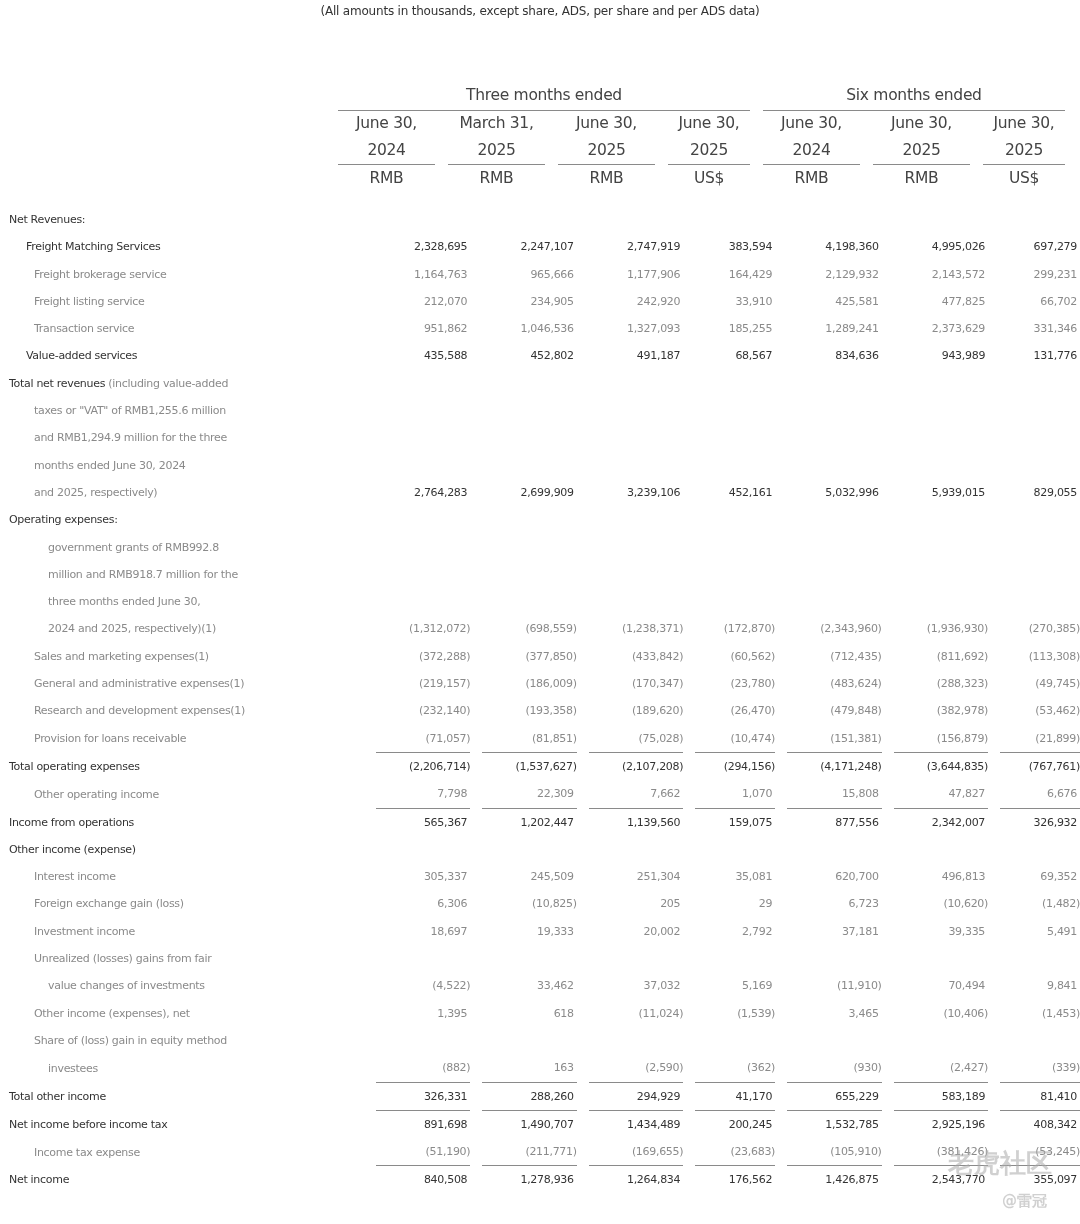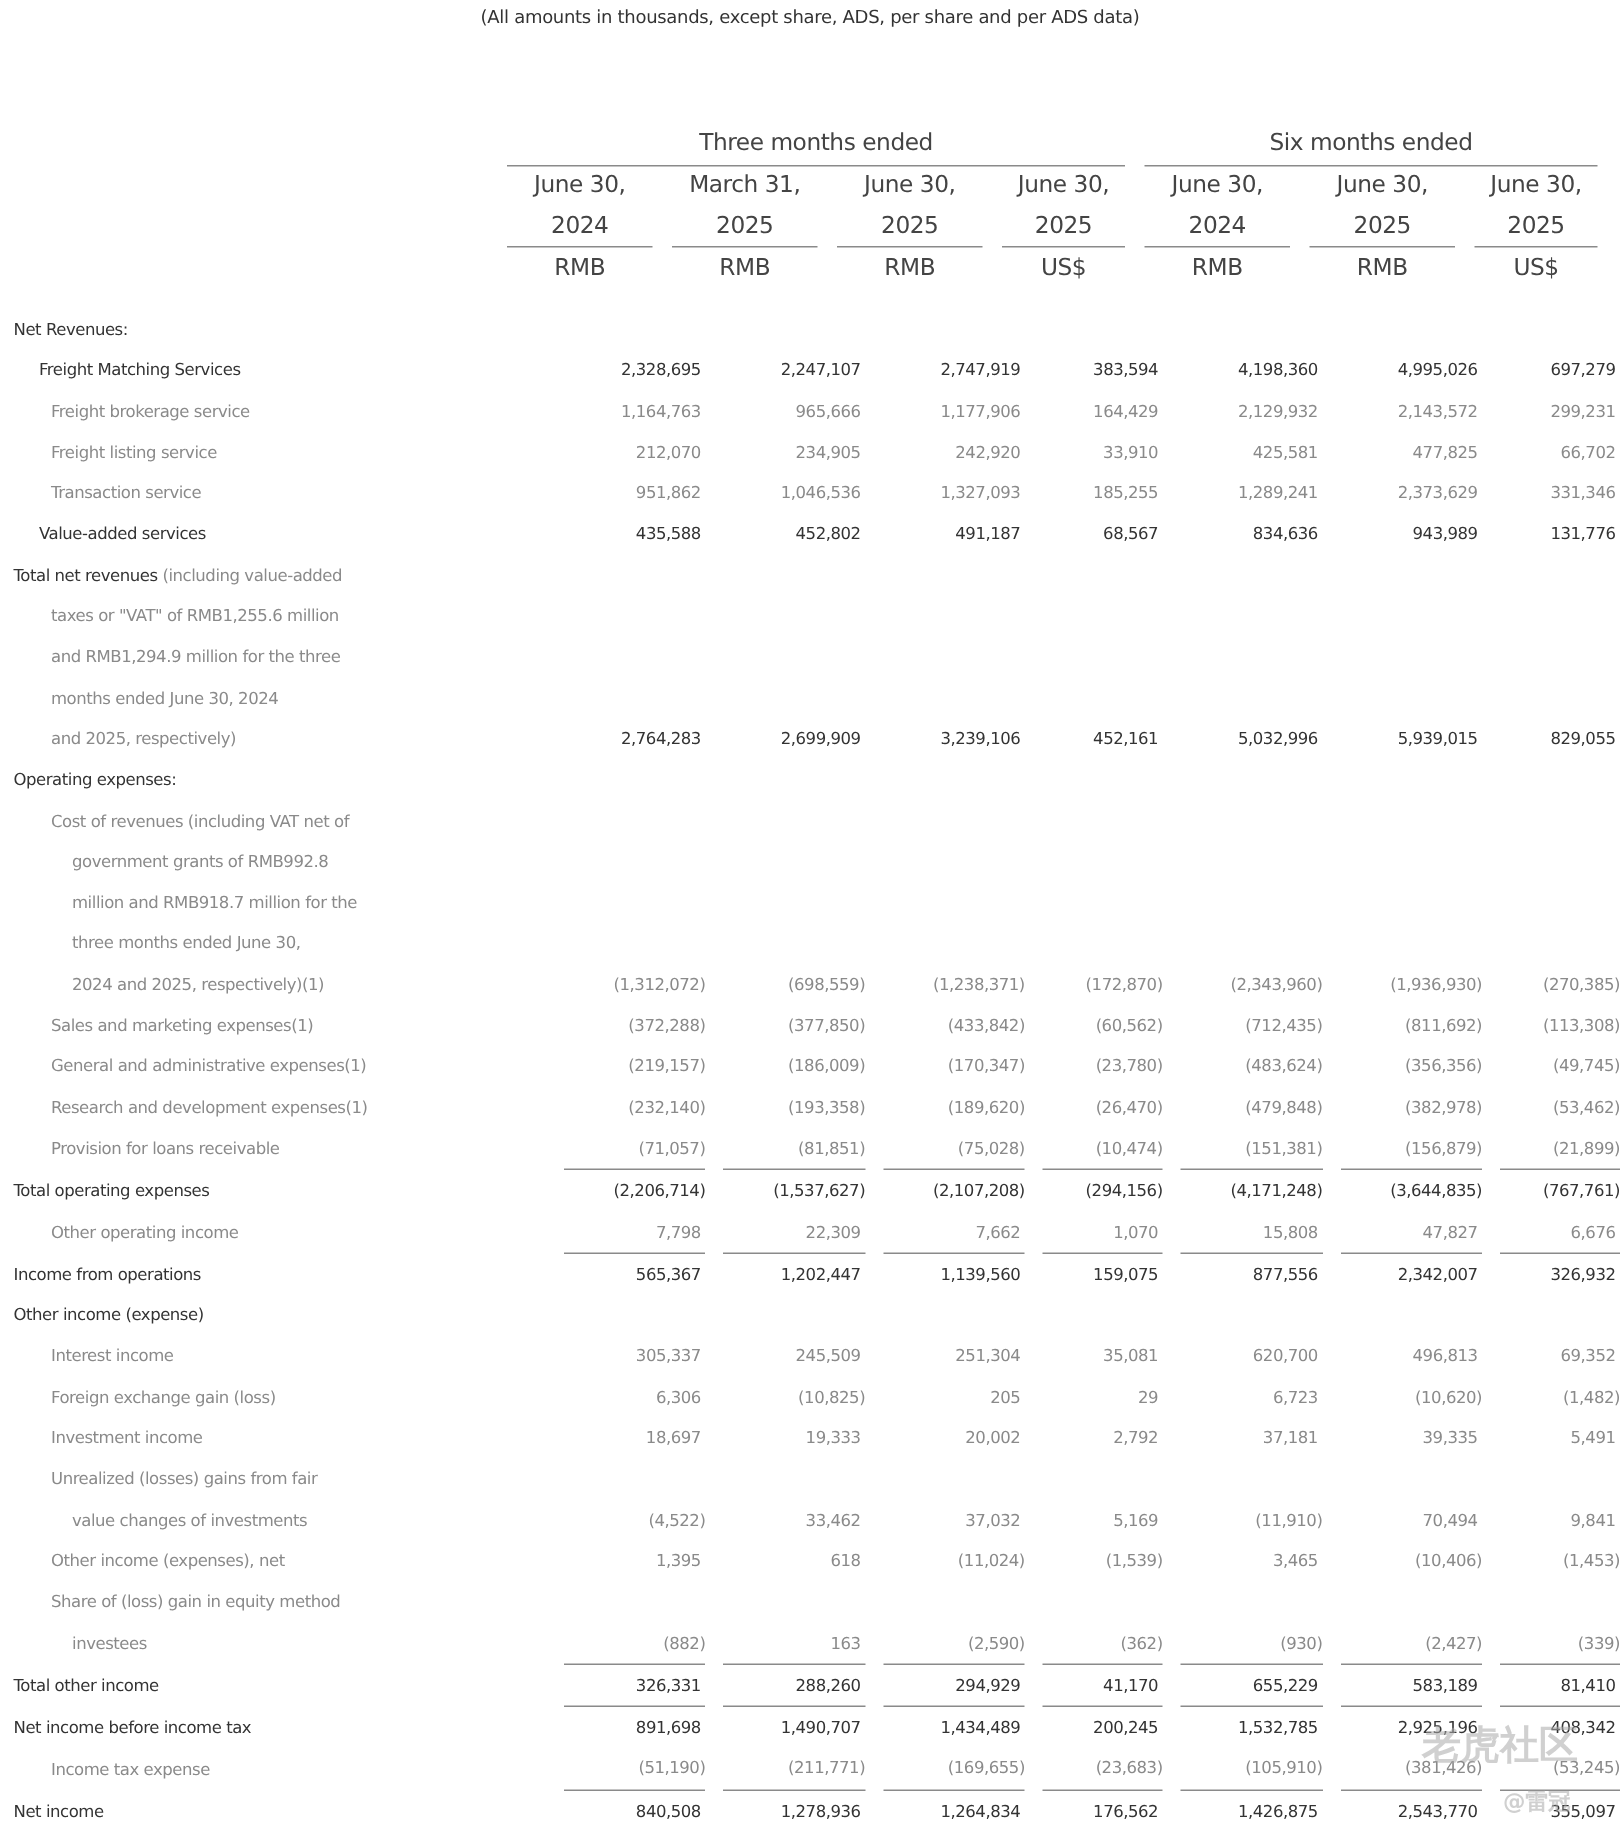--- a/index.html
+++ b/index.html
@@ -271,36 +271,20 @@
         <td class="g3"></td>
         <td class="num c4"></td>
         <td class="g4"></td>
         <td class="num c5"></td>
         <td class="g5"></td>
         <td class="num c6"></td>
         <td class="g6"></td>
         <td class="num c7"></td>
       </tr>
       <tr class="light">
-        <td class="lbl in2"><span>Cost of revenues (including VAT net of</span></td>
-        <td class="num c1"></td>
-        <td class="g1"></td>
-        <td class="num c2"></td>
-        <td class="g2"></td>
-        <td class="num c3"></td>
-        <td class="g3"></td>
-        <td class="num c4"></td>
-        <td class="g4"></td>
-        <td class="num c5"></td>
-        <td class="g5"></td>
-        <td class="num c6"></td>
-        <td class="g6"></td>
-        <td class="num c7"></td>
-      </tr>
-      <tr class="light">
         <td class="lbl in3"><span>government grants of RMB992.8</span></td>
         <td class="num c1"></td>
         <td class="g1"></td>
         <td class="num c2"></td>
         <td class="g2"></td>
         <td class="num c3"></td>
         <td class="g3"></td>
         <td class="num c4"></td>
         <td class="g4"></td>
         <td class="num c5"></td>
@@ -378,21 +362,21 @@
         <td class="num c1"><span class="v neg">(219,157)</span></td>
         <td class="g1"></td>
         <td class="num c2"><span class="v neg">(186,009)</span></td>
         <td class="g2"></td>
         <td class="num c3"><span class="v neg">(170,347)</span></td>
         <td class="g3"></td>
         <td class="num c4"><span class="v neg">(23,780)</span></td>
         <td class="g4"></td>
         <td class="num c5"><span class="v neg">(483,624)</span></td>
         <td class="g5"></td>
-        <td class="num c6"><span class="v neg">(356,356)</span></td>
+        <td class="num c6"><span class="v neg">(288,323)</span></td>
         <td class="g6"></td>
         <td class="num c7"><span class="v neg">(49,745)</span></td>
       </tr>
       <tr class="light">
         <td class="lbl in2"><span>Research and development expenses(1)</span></td>
         <td class="num c1"><span class="v neg">(232,140)</span></td>
         <td class="g1"></td>
         <td class="num c2"><span class="v neg">(193,358)</span></td>
         <td class="g2"></td>
         <td class="num c3"><span class="v neg">(189,620)</span></td>

